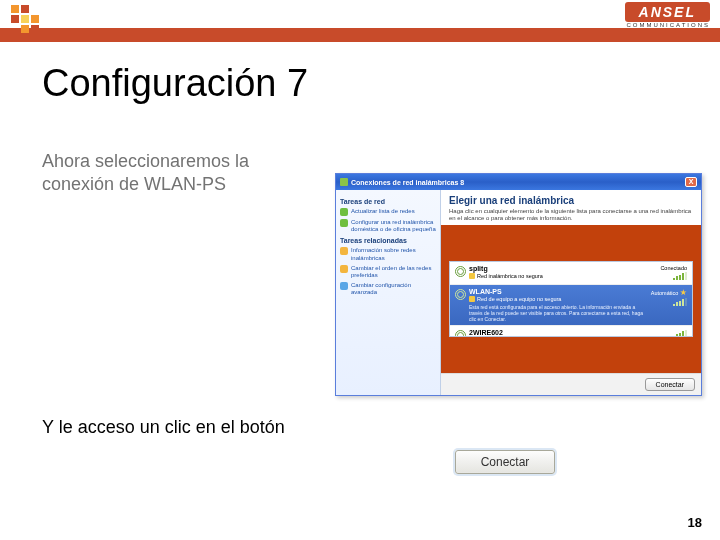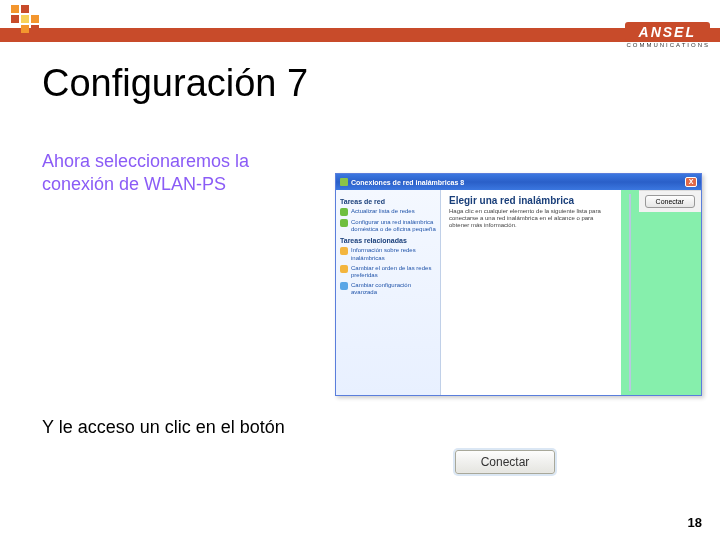--- a/index.html
+++ b/index.html
@@ -35,40 +35,39 @@
   .brand-name {
     background: #c84b2a;
     color: #fff;
     font-weight: bold;
     font-style: italic;
     letter-spacing: 2px;
     padding: 2px 14px;
     font-size: 14px;
     border-radius: 3px;
     display: inline-block;
-    margin-top: 20px;
   }
   .brand-sub {
     font-size: 6px;
     letter-spacing: 2px;
     color: #333;
   }
   .slide-title {
     position: absolute;
     left: 42px; top: 62px;
     font-size: 38px;
     font-weight: normal;
     color: #000;
   }
   .body-text-1 {
     position: absolute;
     left: 42px; top: 150px;
     width: 280px;
     font-size: 18px;
-    color: #8b5cf6;
+    color: #737373;
     line-height: 1.3;
   }
   .body-text-2 {
     position: absolute;
     left: 42px; top: 417px;
     font-size: 18px;
     color: #000;
   }
   .page-num {
     position: absolute;
@@ -145,22 +144,23 @@
     line-height: 1.2;
   }
   .xp-sidebar-item .ic {
     width: 8px; height: 8px;
     flex-shrink: 0;
     border-radius: 2px;
   }
   .xp-main {
     flex: 1;
     display: flex;
-    flex-direction: row;
-    background: #86efac;
+    flex-direction: column;
+    background: #c2410c;
+    gap: 32px;
   }
   .xp-main-header {
     background: #fff;
     padding: 5px 8px 3px 8px;
   }
   .xp-main-title {
     font-size: 10px;
     font-weight: bold;
     color: #1a3f7a;
   }

